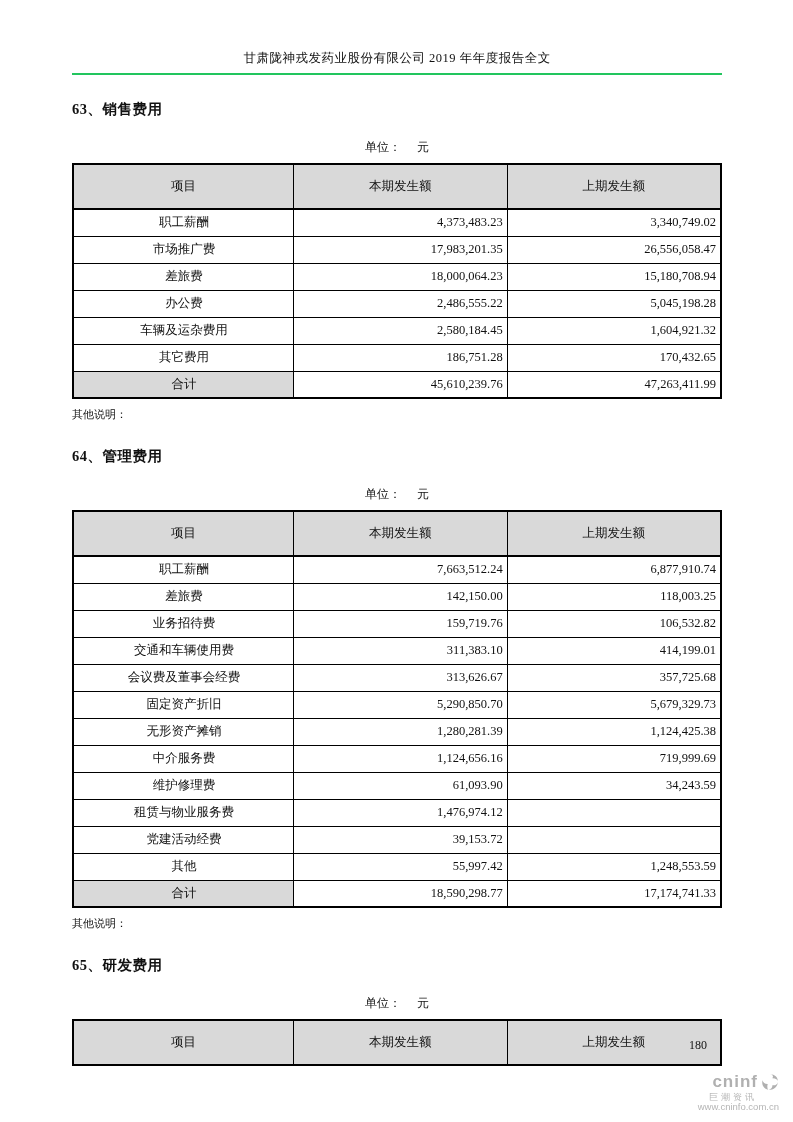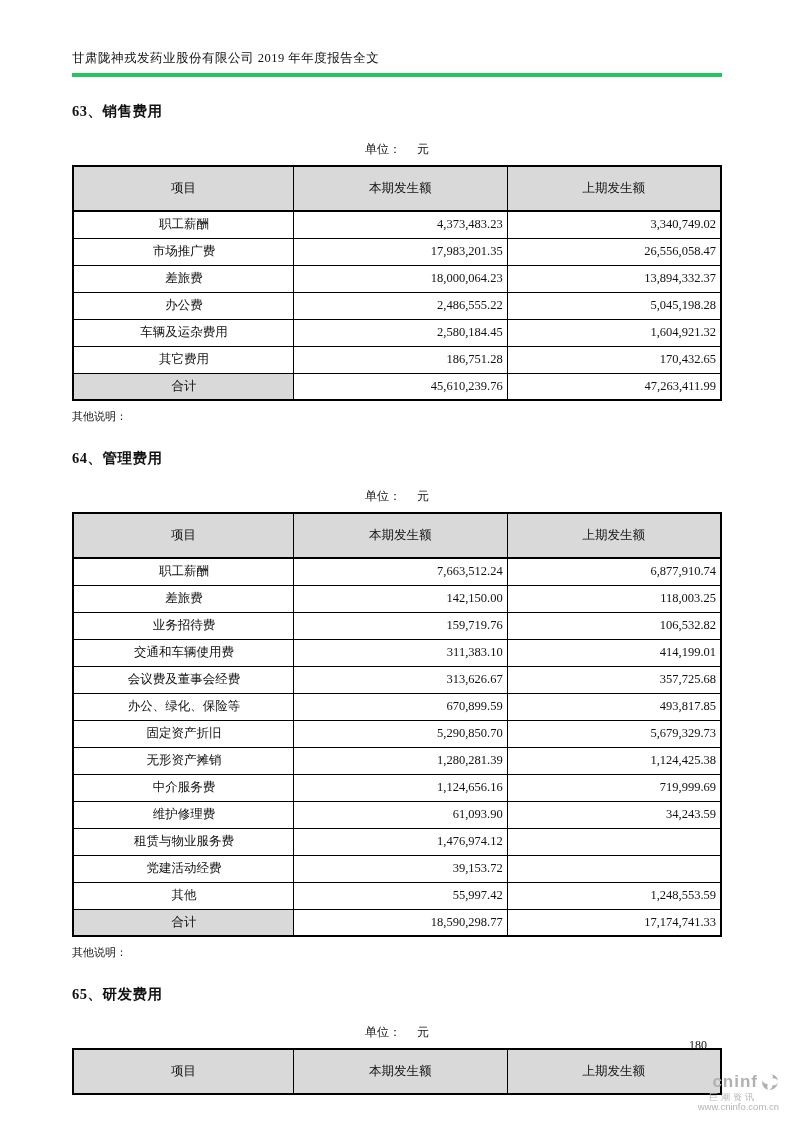--- a/index.html
+++ b/index.html
@@ -6,22 +6,22 @@
   html,body { background:#ffffff; }
   body {
     width:793px; height:1122px; position:relative; overflow:hidden;
     font-family:"Liberation Serif","DejaVu Serif",serif;
     color:#111;
   }
   .content { position:absolute; left:72px; top:0; width:650px; }
 
   .doc-header {
     padding-top:50px; padding-bottom:6px;
-    text-align:left; font-size:12.5px; letter-spacing:.5px;
-    border-bottom:4px solid #22c55e;
+    text-align:center; font-size:12.5px; letter-spacing:.5px;
+    border-bottom:2px solid #22c55e;
   }
 
   .section-heading {
     margin-top:25px;
     font-size:14.5px; font-weight:bold; letter-spacing:.5px;
   }
 
   .unit-line {
     margin-top:20px; margin-bottom:7px;
     text-align:center; font-size:12px;
@@ -95,21 +95,21 @@
           <td class="c-num">3,340,749.02</td>
         </tr>
         <tr>
           <td class="c-label">市场推广费</td>
           <td class="c-num">17,983,201.35</td>
           <td class="c-num">26,556,058.47</td>
         </tr>
         <tr>
           <td class="c-label">差旅费</td>
           <td class="c-num">18,000,064.23</td>
-          <td class="c-num">13,894,332.37</td>
+          <td class="c-num">15,180,708.94</td>
         </tr>
         <tr>
           <td class="c-label">办公费</td>
           <td class="c-num">2,486,555.22</td>
           <td class="c-num">5,045,198.28</td>
         </tr>
         <tr>
           <td class="c-label">车辆及运杂费用</td>
           <td class="c-num">2,580,184.45</td>
           <td class="c-num">1,604,921.32</td>
@@ -167,25 +167,20 @@
           <td class="c-label">交通和车辆使用费</td>
           <td class="c-num">311,383.10</td>
           <td class="c-num">414,199.01</td>
         </tr>
         <tr>
           <td class="c-label">会议费及董事会经费</td>
           <td class="c-num">313,626.67</td>
           <td class="c-num">357,725.68</td>
         </tr>
         <tr>
-          <td class="c-label">办公、绿化、保险等</td>
-          <td class="c-num">670,899.59</td>
-          <td class="c-num">493,817.85</td>
-        </tr>
-        <tr>
           <td class="c-label">固定资产折旧</td>
           <td class="c-num">5,290,850.70</td>
           <td class="c-num">5,679,329.73</td>
         </tr>
         <tr>
           <td class="c-label">无形资产摊销</td>
           <td class="c-num">1,280,281.39</td>
           <td class="c-num">1,124,425.38</td>
         </tr>
         <tr>

